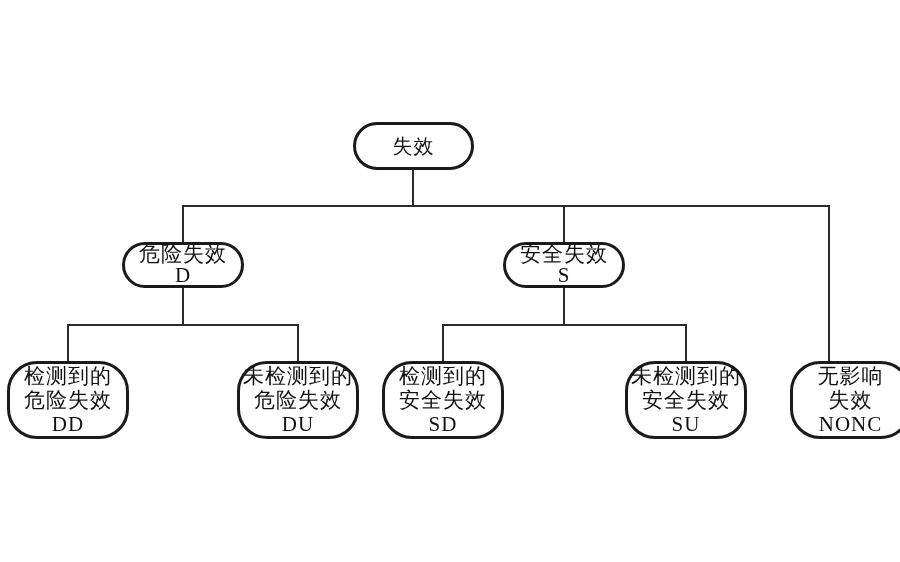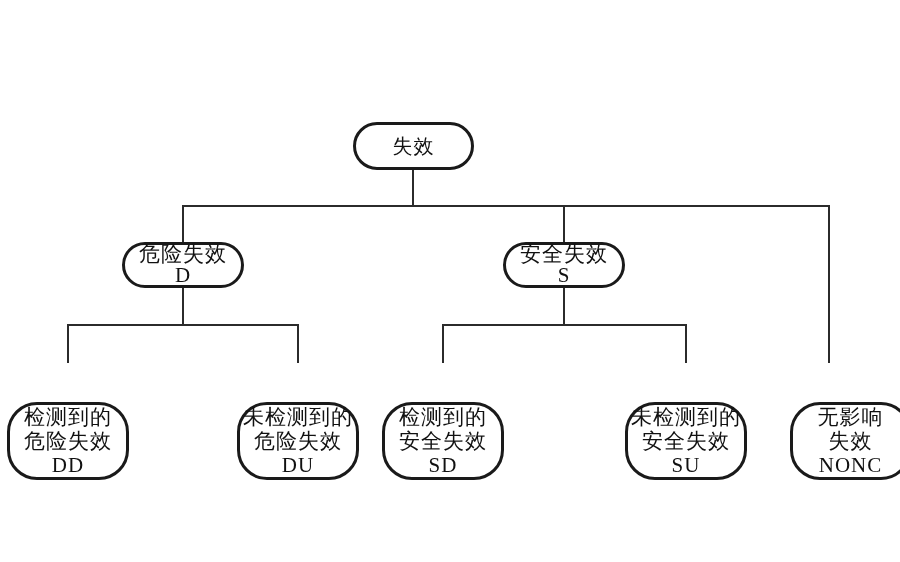--- a/index.html
+++ b/index.html
@@ -58,21 +58,21 @@
     border-radius: 24px; font-size: 20px;
   }
   .lvl2 {
     top: 242px; width: 122px; height: 46px;
     border-radius: 23px; font-size: 21px; line-height: 21px;
   }
   .n-d { left: 122px; }
   .n-s { left: 503px; }
   .leaf {
     top: 361px; width: 122px; height: 78px;
-    border-radius: 30px; font-size: 21px; line-height: 24px; margin-top: 41px;
+    border-radius: 30px; font-size: 21px; line-height: 24px;
   }
   .n-dd   { left: 7px; }
   .n-du   { left: 237px; }
   .n-sd   { left: 382px; }
   .n-su   { left: 625px; }
   .n-nonc { left: 790px; width: 121px; }
 </style>
 </head>
 <body>
 

